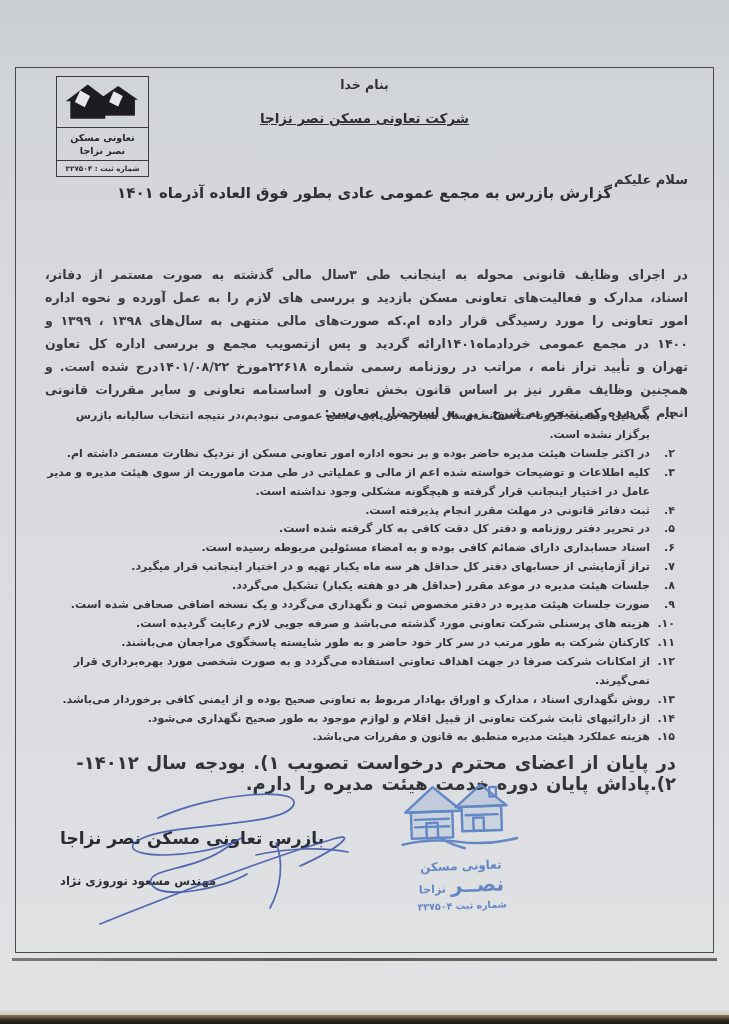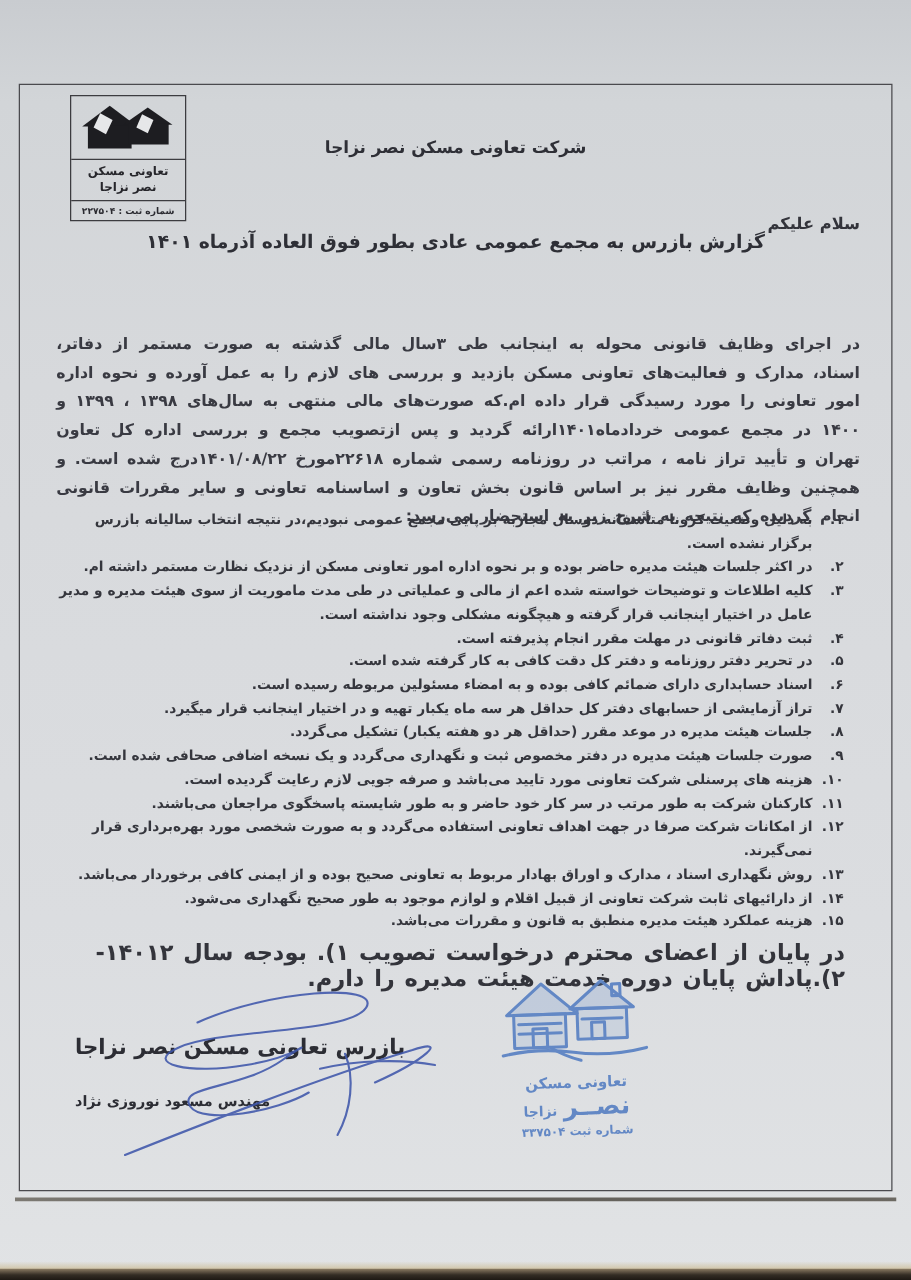--- a/index.html
+++ b/index.html
@@ -33,21 +33,21 @@
     border:1.2px solid #3c3c40;display:flex;flex-direction:column;direction:rtl;
   }
   .logo-icon{flex:0 0 50px;display:flex;align-items:center;justify-content:center;border-bottom:1.2px solid #3c3c40;}
   .logo-name{flex:0 0 32px;display:flex;flex-direction:column;align-items:center;justify-content:center;
     border-bottom:1.2px solid #3c3c40;font-weight:bold;font-size:9.5px;line-height:13px;color:#26262b;}
   .logo-reg{flex:1;display:flex;align-items:center;justify-content:center;font-size:7.3px;font-weight:bold;color:#2a2a30;letter-spacing:.3px;}
 
   
   .h-line{position:absolute;left:0;width:100%;text-align:center;font-weight:bold;color:#2e2f36;}
   .bismillah{top:9px;font-size:12.5px;}
-  .company{top:42px;font-size:13.5px;}
+  .company{top:42px;font-size:13.5px;text-decoration:underline;}
   .title{top:88px;font-size:15px;letter-spacing:.2px;margin-top:28px;}
 
   
   .greeting{position:absolute;top:104px;right:25px;font-size:13px;font-weight:bold;color:#33343b;}
   .para{
     position:absolute;right:25px;left:29px;direction:rtl;
     font-size:12.6px;font-weight:bold;color:#393a42;
     line-height:23px;text-align:justify;word-spacing:2.5px;
   }
   .intro{top:136px;}
@@ -99,20 +99,21 @@
           </g>
         </svg>
       </div>
       <div class="logo-name">
         <div>تعاونی مسکن</div>
         <div>نصر نزاجا</div>
       </div>
       <div class="logo-reg">شماره ثبت : ۲۲۷۵۰۴</div>
     </div>
 
+    <div class="h-line bismillah">بنام خدا</div>
     <div class="h-line company">شرکت تعاونی مسکن نصر نزاجا</div>
     <div class="h-line title">گزارش بازرس به مجمع عمومی عادی بطور فوق العاده آذرماه ۱۴۰۱</div>
 
     <div class="greeting">سلام علیکم</div>
     <p class="para bodytext">در اجرای وظایف قانونی محوله به اینجانب طی ۳سال مالی گذشته به صورت مستمر از دفاتر، اسناد، مدارک و فعالیت‌های تعاونی مسکن بازدید و بررسی های لازم را به عمل آورده و نحوه اداره امور تعاونی را مورد رسیدگی قرار داده ام.که صورت‌های مالی منتهی به سال‌های ۱۳۹۸ ، ۱۳۹۹ و ۱۴۰۰ در مجمع عمومی خردادماه۱۴۰۱ارائه گردید و پس ازتصویب مجمع و بررسی اداره کل تعاون تهران و تأیید تراز نامه ، مراتب در روزنامه رسمی شماره ۲۲۶۱۸مورخ ۱۴۰۱/۰۸/۲۲درج شده است. و همچنین وظایف مقرر نیز بر اساس قانون بخش تعاون و اساسنامه تعاونی و سایر مقررات قانونی انجام گردیده که نتیجه به شرح زیر به استحضار می‌رسد:</p>
 
     <div class="list">
       <div class="item">
           <span class="num">۱.</span>
           <span class="txt">به دلیل وضعیت کرونا متأسفانه دوسال مجازبه بر پایی مجمع عمومی نبودیم،در نتیجه انتخاب سالیانه بازرس برگزار نشده است.</span>
@@ -144,21 +145,21 @@
       <div class="item">
           <span class="num">۸.</span>
           <span class="txt">جلسات هیئت مدیره در موعد مقرر (حداقل هر دو هفته یکبار) تشکیل می‌گردد.</span>
         </div>
       <div class="item">
           <span class="num">۹.</span>
           <span class="txt">صورت جلسات هیئت مدیره در دفتر مخصوص ثبت و نگهداری می‌گردد و یک نسخه اضافی صحافی شده است.</span>
         </div>
       <div class="item">
           <span class="num">۱۰.</span>
-          <span class="txt">هزینه های پرسنلی شرکت تعاونی مورد تایید می‌باشد و صرفه جویی لازم رعایت گردیده است.</span>
+          <span class="txt">هزینه های پرسنلی شرکت تعاونی مورد گذشته می‌باشد و صرفه جویی لازم رعایت گردیده است.</span>
         </div>
       <div class="item">
           <span class="num">۱۱.</span>
           <span class="txt">کارکنان شرکت به طور مرتب در سر کار خود حاضر و به طور شایسته پاسخگوی مراجعان می‌باشند.</span>
         </div>
       <div class="item">
           <span class="num">۱۲.</span>
           <span class="txt">از امکانات شرکت صرفا در جهت اهداف تعاونی استفاده می‌گردد و به صورت شخصی مورد بهره‌برداری قرار نمی‌گیرند.</span>
         </div>
       <div class="item">

